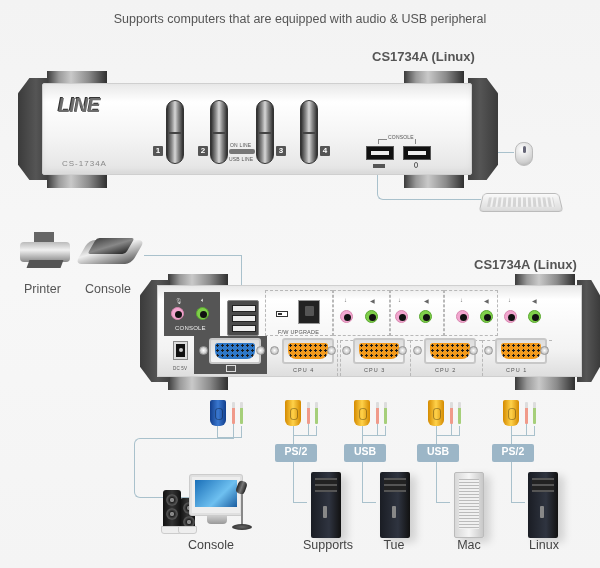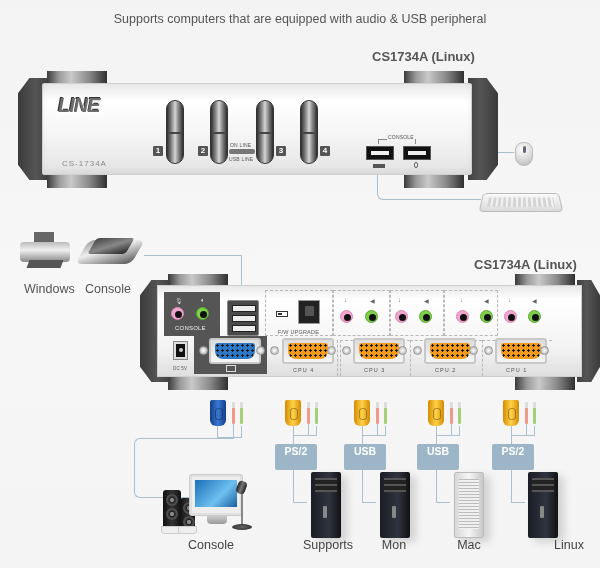--- a/index.html
+++ b/index.html
@@ -96,21 +96,21 @@
   .dc-jack::after { content: ""; position: absolute; left: 3px; top: 4px; width: 4px; height: 4px; border-radius: 50%; background: #ccc; }
 
   
   .cable-head { position: absolute; width: 16px; height: 26px; border-radius: 2px 2px 6px 6px; }
   .cable-head.blue { background: linear-gradient(90deg,#123e8c,#3a78d0 50%,#123e8c); }
   .cable-head.yellow { background: linear-gradient(90deg,#d48a00,#ffd24a 50%,#d48a00); }
   .cable-head::after { content: ""; position: absolute; left: 5px; top: 8px; width: 6px; height: 10px; border: 1.5px solid rgba(0,0,0,0.3); border-radius: 3px; }
   .plug { position: absolute; width: 3px; height: 22px; border-radius: 1px; }
   .plug.pink { background: linear-gradient(180deg,#ddd 0 25%,#f09a8a 25%); }
   .plug.green { background: linear-gradient(180deg,#ddd 0 25%,#a6cf7a 25%); }
-  .badge { position: absolute; height: 26px; width: 42px; background: #9cb6c7; color: #fff; font-weight: bold;
+  .badge { position: absolute; height: 18px; width: 42px; background: #9cb6c7; color: #fff; font-weight: bold;
     font-size: 10.5px; text-align: center; line-height: 15px; border-radius: 2px; }
 
   
   .tower { position: absolute; width: 30px; height: 66px; background: linear-gradient(90deg,#1a1d24,#2f3440 60%,#111); border-radius: 2px;
     box-shadow: 6px 4px 8px rgba(0,0,0,0.15); }
   .tower::before { content: ""; position: absolute; left: 4px; right: 4px; top: 6px; height: 14px;
     background: repeating-linear-gradient(180deg,#555 0 2px,#222 2px 6px); }
   .tower::after { content: ""; position: absolute; left: 12px; top: 34px; width: 4px; height: 12px; background: #888; border-radius: 1px; }
   .tower.mac { background: linear-gradient(90deg,#d8d8d8,#f5f5f5 50%,#c8c8c8); border: 1px solid #bbb; }
   .tower.mac::before { background: repeating-linear-gradient(180deg,#bbb 0 1px,#f0f0f0 1px 3px); height: 50px; }
@@ -176,21 +176,21 @@
 
 <div class="printer">
   <div class="p-paper"></div>
     <div class="p-body"></div>
     <div class="p-tray"></div>
 </div>
 <div class="scanner">
   <div class="s-body"></div>
     <div class="s-lid"></div>
 </div>
-<div class="dev-label" style="left:24px;top:282px;">Windows</div>
+<div class="dev-label" style="left:24px;top:282px;">Printer</div>
 <div class="dev-label" style="left:85px;top:282px;">Console</div>
 <div class="wire" style="left:144px;top:255px;width:98px;height:46px;border-top-width:1px;border-right-width:1px;"></div>
 
 <div>
   <div class="foot" style="left:168px;top:274px;"></div>
   <div class="foot" style="left:515px;top:274px;"></div>
   <div class="foot" style="left:168px;top:376px;"></div>
   <div class="foot" style="left:515px;top:376px;"></div>
   <div class="ear-l" style="left:140px;top:280px;height:102px;"></div>
   <div class="ear-r" style="left:577px;top:280px;height:102px;width:23px;"></div>
@@ -336,15 +336,15 @@
 <div class="mic-pole"></div>
 <div class="mic-base"></div>
 <div class="pc-label" style="left:171px;top:538px;">Console</div>
 
 <div class="tower" style="left:311px;top:472px;"></div>
 <div class="tower" style="left:380px;top:472px;"></div>
 <div class="tower mac" style="left:454px;top:472px;"></div>
 <div class="tower" style="left:528px;top:472px;"></div>
 
 <div class="pc-label" style="left:288px;top:538px;">Supports</div>
-<div class="pc-label" style="left:354px;top:538px;">Mon</div>
+<div class="pc-label" style="left:354px;top:538px;">Tue</div>
 <div class="pc-label" style="left:429px;top:538px;">Mac</div>
-<div class="pc-label" style="left:504px;top:538px;text-align:right;">Linux</div>
+<div class="pc-label" style="left:504px;top:538px;">Linux</div>
 
 </body></html>

